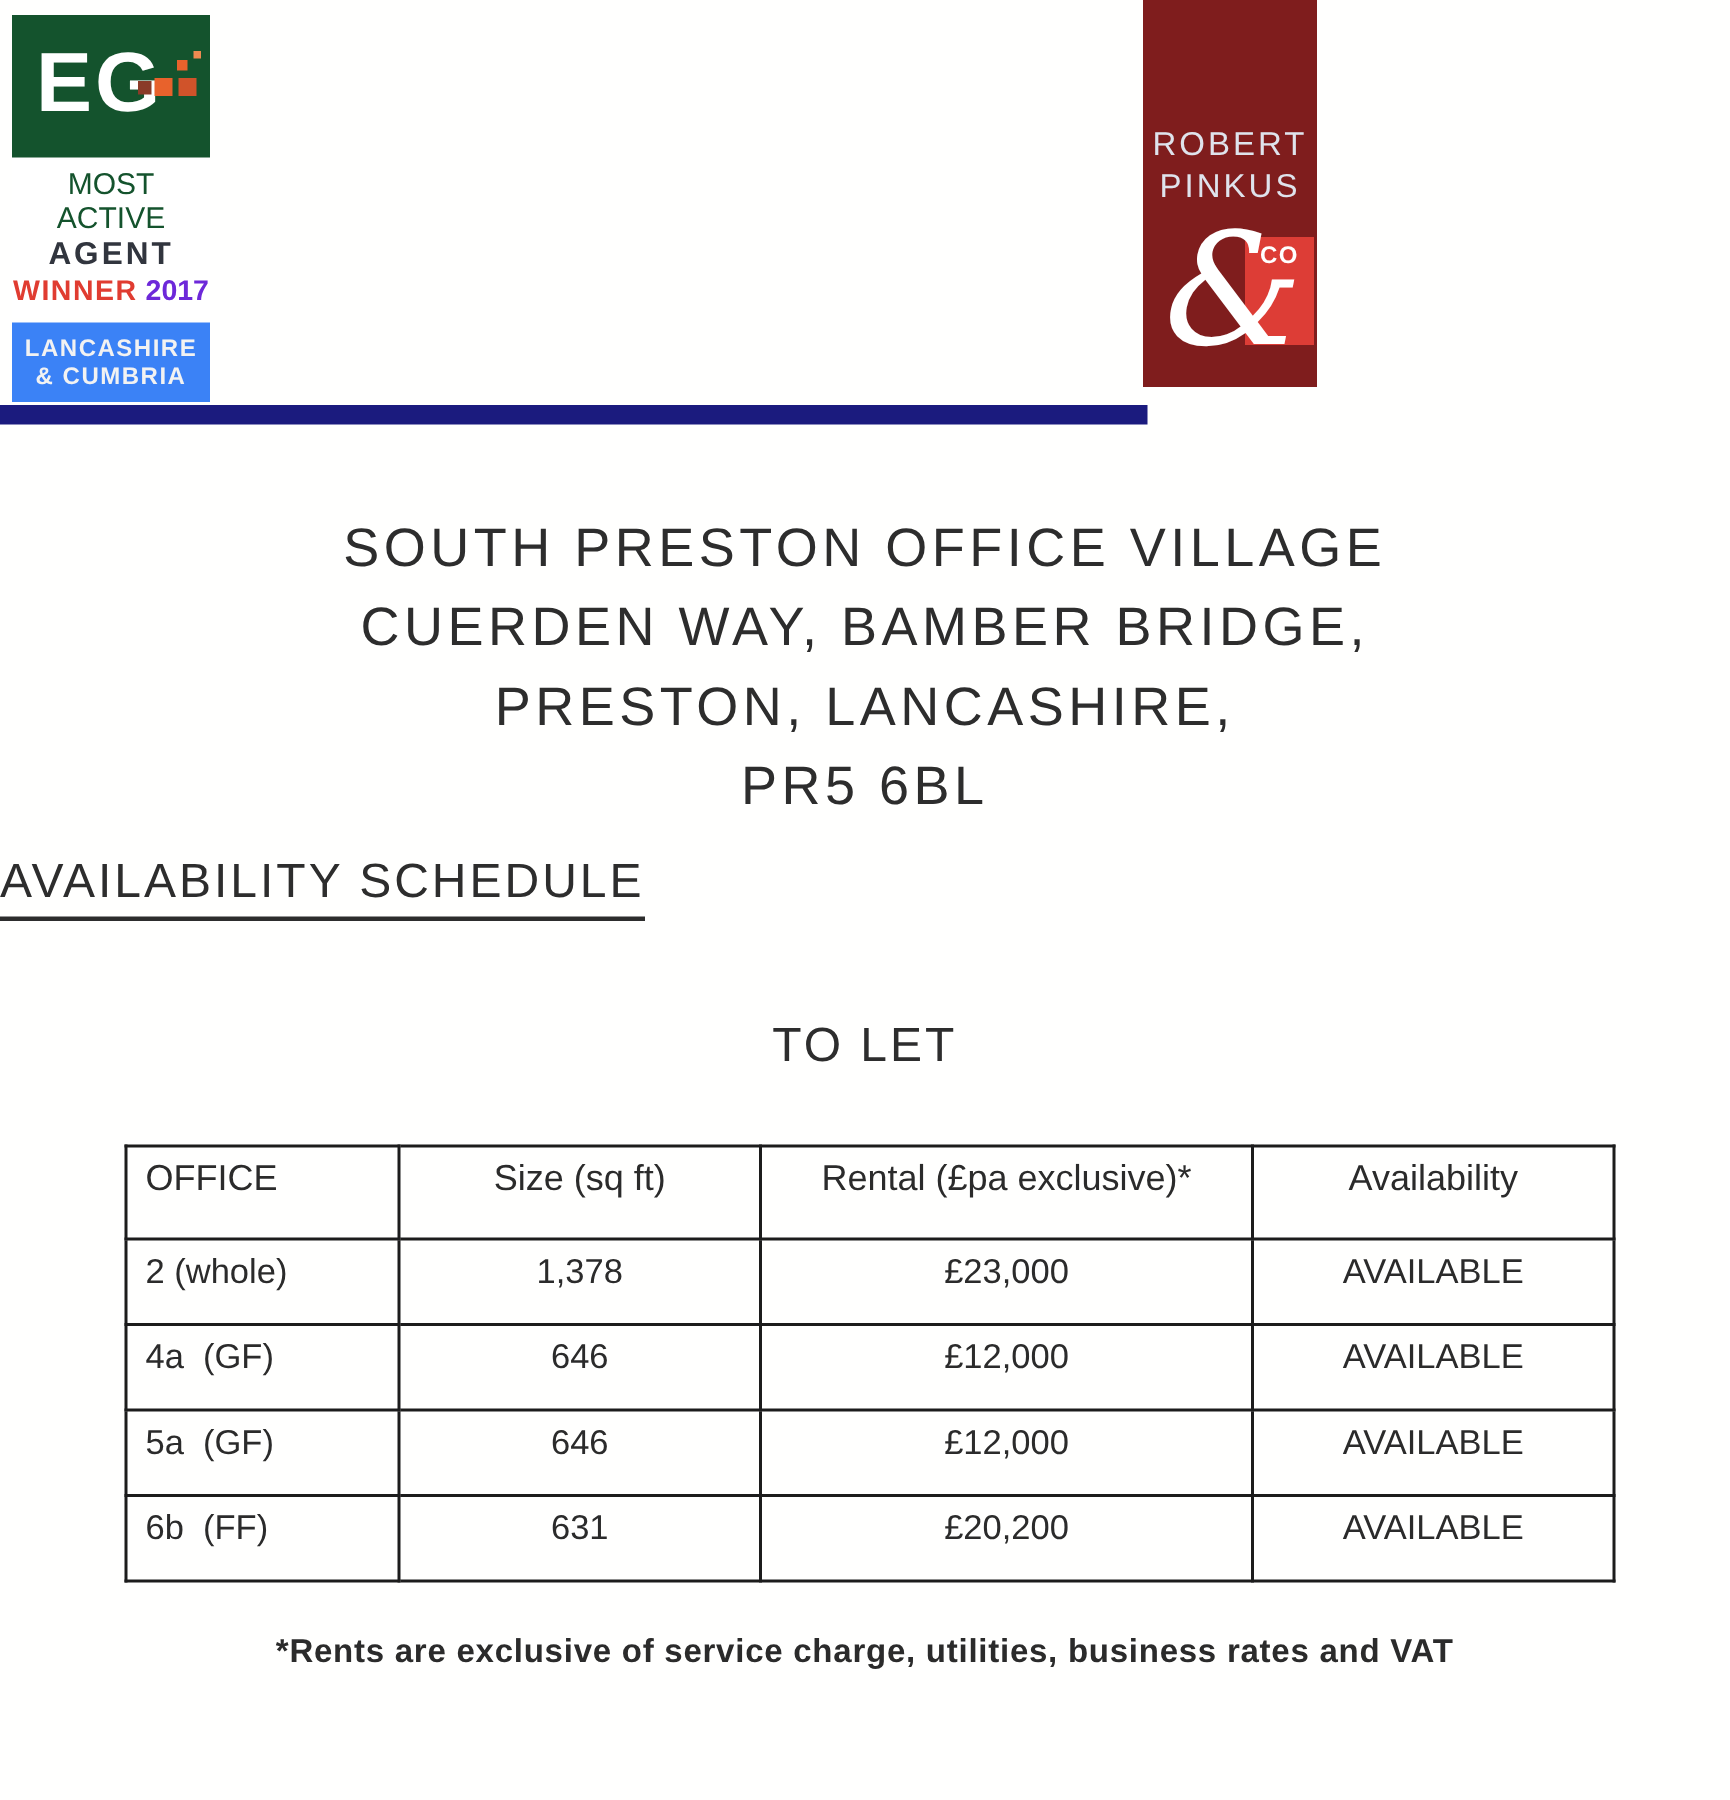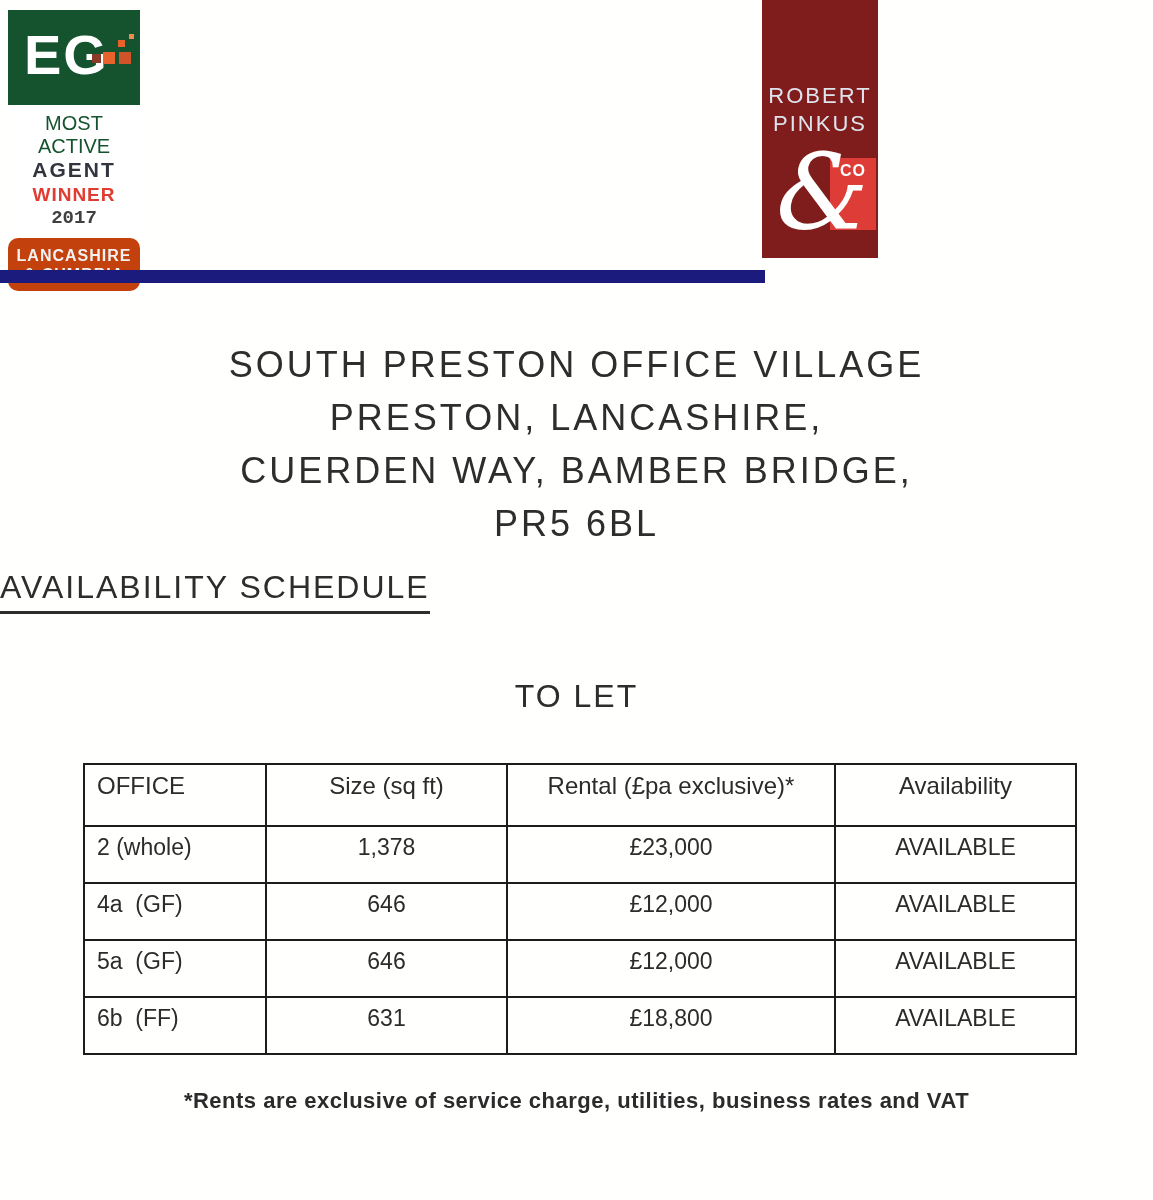--- a/index.html
+++ b/index.html
@@ -27,26 +27,26 @@
   .eg-dot.d1 { left: 110px; top: 30px; width: 7px;  height: 7px;  background: #e8622c; }
   .eg-dot.d2 { left: 121px; top: 24px; width: 5px;  height: 5px;  background: #ef8a51; }
   .eg-dot.d3 { left: 95px;  top: 42px; width: 12px; height: 12px; background: #e8622c; }
   .eg-dot.d4 { left: 111px; top: 42px; width: 12px; height: 12px; background: #d0532a; }
   .eg-dot.d5 { left: 84px;  top: 44px; width: 9px;  height: 9px;  background: #8a3b28; }
   .eg-mid { padding: 7px 0 6px 0; text-align: center; background: #ffffff; }
   .eg-line1 { font-size: 20px; color: #14532d; letter-spacing: 0px; }
   .eg-line2 { font-size: 21px; font-weight: bold; color: #31353e; letter-spacing: 2px; }
   .eg-winner { font-size: 19px; font-weight: bold; margin-top: 2px; }
   .eg-winner .w  { color: #e03c31; letter-spacing: 1px; }
-  .eg-winner .yr { color: #404040; font-family: Liberation Mono, monospace; }
+  .eg-winner .yr { color: #6d28d9; }
   .eg-region {
     margin-top: 3px; width: 132px; height: 53px;
-    background: #c2410c; color: #f2f2f2; text-align: center;
+    background: #3b82f6; color: #f2f2f2; text-align: center;
     font-weight: bold; font-size: 16px; letter-spacing: 1px;
-    padding-top: 8px; line-height: 19px; border-radius: 10px;
+    padding-top: 8px; line-height: 19px;
   }
 
   
   .rp-logo {
     position: absolute; left: 762px; top: 0; width: 116px; height: 258px;
     background: #7f1d1d;
   }
   .rp-name {
     position: absolute; left: 0; top: 82px; width: 100%;
     text-align: center; color: #dfe3ec;
@@ -152,22 +152,22 @@
     <div class="rp-redbox">
       <div class="rp-co">CO</div>
     </div>
     <div class="rp-amp">&amp;</div>
   </div>
 
   <div class="divider"></div>
 
   <div class="title-block">
     <div>SOUTH PRESTON OFFICE VILLAGE</div>
+    <div>CUERDEN WAY, BAMBER BRIDGE,</div>
     <div>PRESTON, LANCASHIRE,</div>
-    <div>CUERDEN WAY, BAMBER BRIDGE,</div>
     <div>PR5 6BL</div>
   </div>
 
   <div class="schedule-title-wrap">
     <span class="schedule-title">AVAILABILITY SCHEDULE</span>
   </div>
 
   <div class="tolet-title">TO LET</div>
 
   <table class="sched-table">
@@ -200,21 +200,21 @@
       </tr>
       <tr>
         <td class="col-office">5a  (GF)</td>
         <td class="ctr">646</td>
         <td class="ctr">£12,000</td>
         <td class="ctr">AVAILABLE</td>
       </tr>
       <tr>
         <td class="col-office">6b  (FF)</td>
         <td class="ctr">631</td>
-        <td class="ctr">£18,800</td>
+        <td class="ctr">£20,200</td>
         <td class="ctr">AVAILABLE</td>
       </tr>
     </tbody>
   </table>
 
   <div class="footnote">*Rents are exclusive of service charge, utilities, business rates and VAT</div>
 
 </div>
 
 </body></html>

